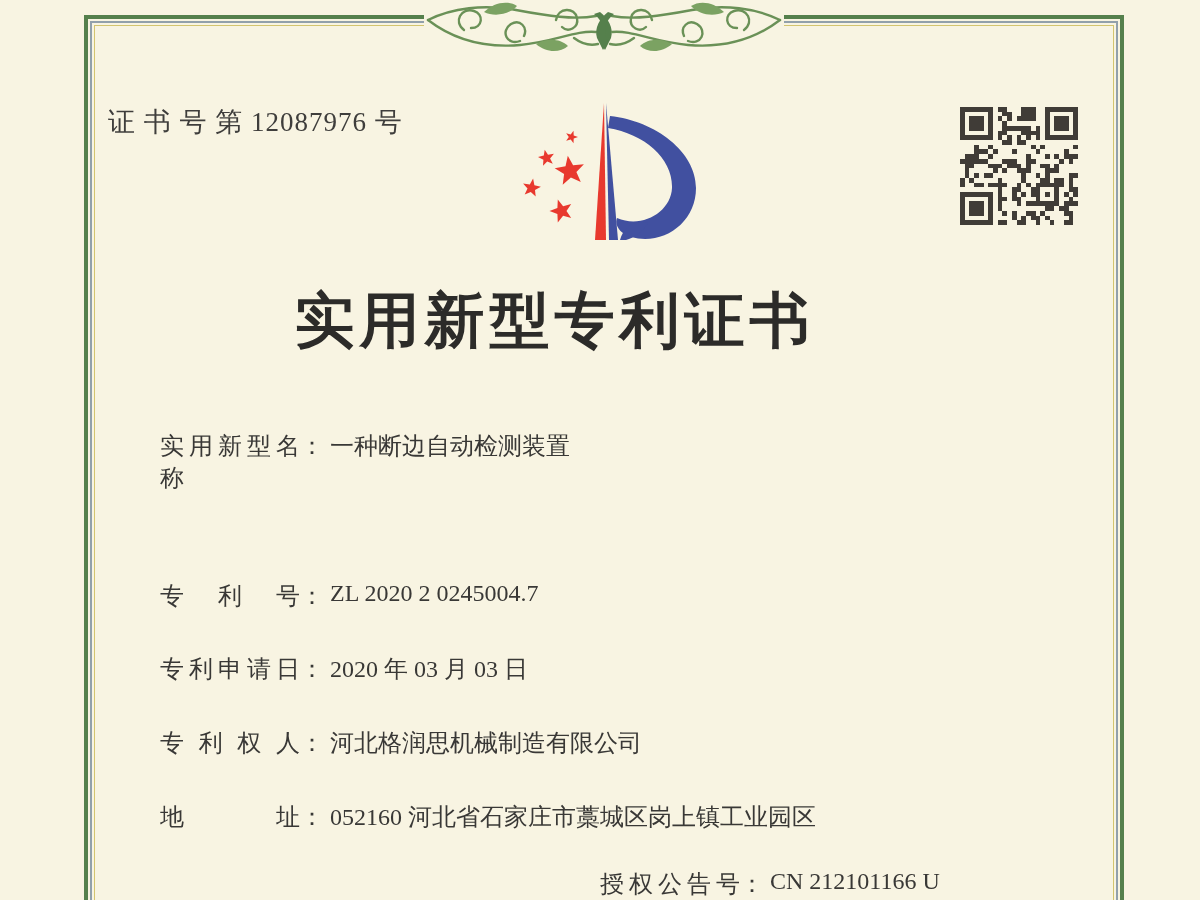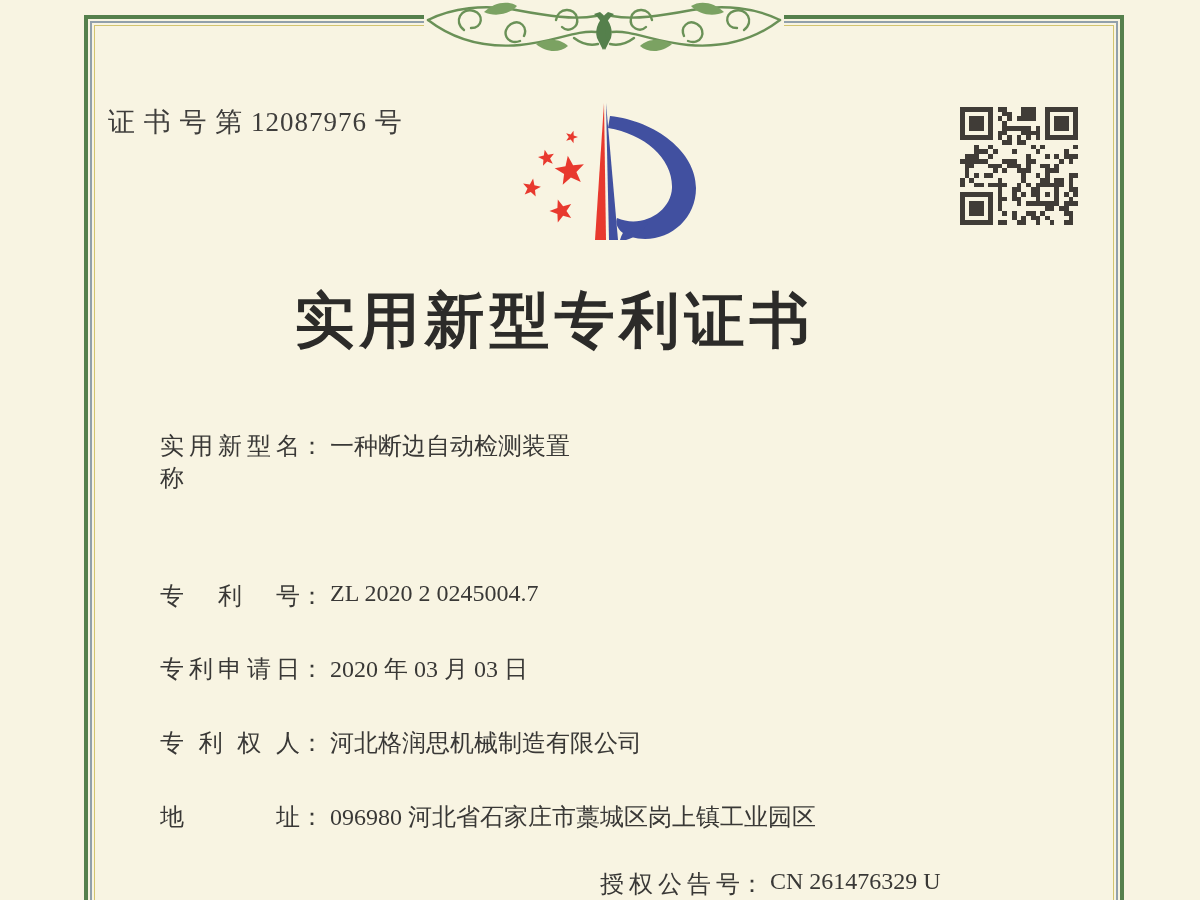--- a/index.html
+++ b/index.html
@@ -425,23 +425,23 @@
 
     <div class="row" style="top:653px">
       <span class="flabel">专利申请日</span><span class="colon">：</span><span class="fvalue">2020 年 03 月 03 日</span>
     </div>
 
     <div class="row" style="top:727px">
       <span class="flabel">专利权人</span><span class="colon">：</span><span class="fvalue">河北格润思机械制造有限公司</span>
     </div>
 
     <div class="row" style="top:801px">
-      <span class="flabel">地址</span><span class="colon">：</span><span class="fvalue">096980 河北省石家庄市藁城区岗上镇工业园区</span>
+      <span class="flabel">地址</span><span class="colon">：</span><span class="fvalue">052160 河北省石家庄市藁城区岗上镇工业园区</span>
     </div>
 
     <div class="row" style="top:868px">
       <span class="group2">
-        <span class="flabel">授权公告号</span><span class="colon">：</span><span class="fvalue">CN 261476329 U</span>
+        <span class="flabel">授权公告号</span><span class="colon">：</span><span class="fvalue">CN 212101166 U</span>
       </span>
     </div>
 
   </div>
 </div>
 
 </body></html>

